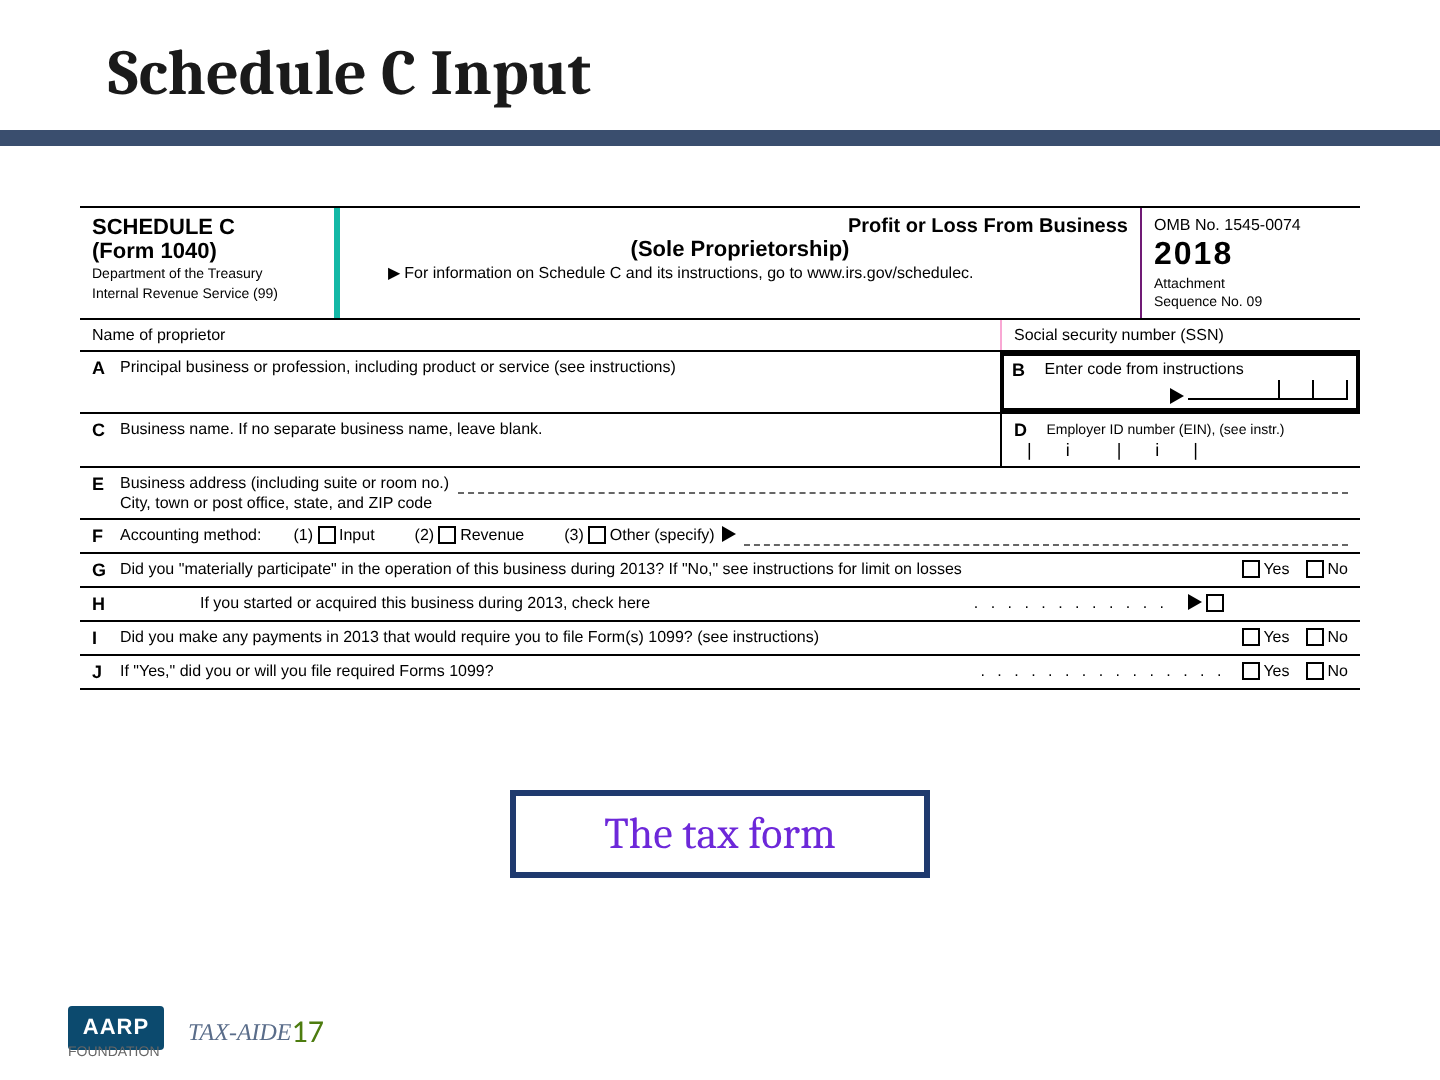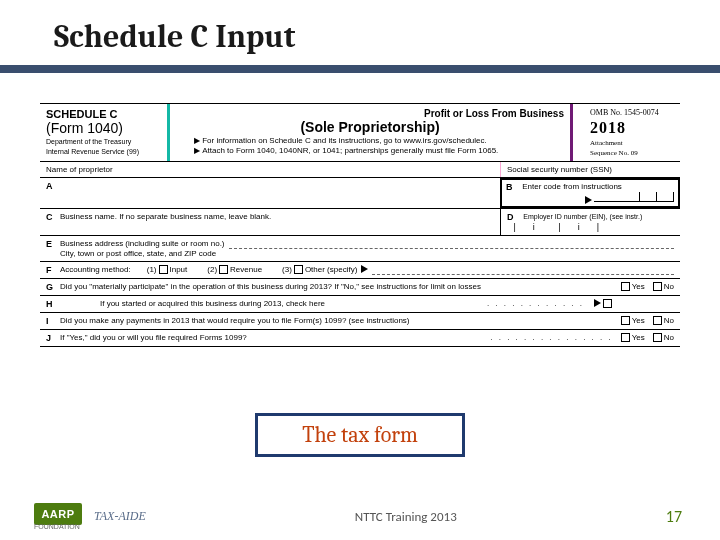--- a/index.html
+++ b/index.html
@@ -4,44 +4,44 @@
 <style>
   * { box-sizing: border-box; margin: 0; padding: 0; }
   body { width: 720px; height: 540px; font-family: Georgia, 'Times New Roman', serif; background: #fff; position: relative; }
   .slide-title { font-size: 32px; font-weight: bold; color: #1a1a1a; padding: 18px 0 10px 54px; font-family: Cambria, Georgia, serif; }
   .title-bar { height: 8px; background: #3a4e6e; margin: 0 0 30px 0; }
   .form-wrap { padding: 0 40px; }
   .form { font-family: Arial, Helvetica, sans-serif; font-size: 9px; color: #000; border-top: 1.5px solid #000; }
   .row { display: flex; border-bottom: 1px solid #000; }
   .hdr-left { width: 130px; padding: 4px 6px; border-right: 3px solid #14b8a6; }
   .hdr-mid { flex: 1; text-align: center; padding: 2px 6px; }
-  .hdr-right { width: 110px; padding: 4px 17px; border-left: 3px solid #701a75; font-family: Liberation Serif, serif; }
+  .hdr-right { width: 110px; padding: 4px 6px; border-left: 1px solid #701a75; }
   .sch { font-weight: bold; font-size: 11px; }
-  .f1040 { font-weight: normal; font-size: 14px; }
+  .f1040 { font-weight: bold; font-size: 11px; }
   .dept { font-size: 7px; line-height: 1.1; margin-top: 2px; }
   .big-title { font-weight: bold; font-size: 10px; margin-top: 2px; text-align: right; }
-  .sub-title { font-weight: bold; font-size: 14px; }
+  .sub-title { font-weight: bold; font-size: 11px; }
   .arrow-line { font-size: 8px; text-align: left; padding-left: 18px; margin-top: 1px; }
   .arrow-line .ar { display:inline-block; margin-right:2px; }
   .omb { font-size: 8px; }
   .year { font-size: 16px; font-weight: bold; letter-spacing: 1px; margin-top: 2px; }
   .seq { font-size: 7px; margin-top: 2px; }
   .cell-l { flex: 1; padding: 3px 6px; font-size: 8px; }
   .cell-r { width: 180px; padding: 3px 6px; border-left: 1px solid #f9a8d4; font-size: 8px; }
   .letter { display:inline-block; width: 14px; font-weight: bold; font-size: 9px; vertical-align: top; }
   .line-item { display:flex; border-bottom: 1px solid #000; }
   .li-left { flex:1; padding: 3px 6px 3px 6px; font-size: 8px; display:flex; }
   .li-right { width: 180px; border-left: 1px solid #000; padding: 3px 6px; font-size: 8px; position: relative; }
   .li-full { flex:1; padding: 3px 6px; font-size: 8px; display:flex; }
   .box { display:inline-block; width: 9px; height: 9px; border: 1px solid #000; vertical-align: middle; margin: 0 2px; }
   .tri { display:inline-block; width:0; height:0; border-top:4px solid transparent; border-bottom:4px solid transparent; border-left:7px solid #000; vertical-align:middle; margin-left:4px; }
   .highlight-b { border: 2px solid #000; padding: 2px 4px; }
-  .callout { margin: 66px auto 0; width: 210px; border: 3px solid #1f3a6e; padding: 6px 10px; text-align: center; font-family: Cambria, Georgia, serif; font-size: 22px; color: #c2410c; }
+  .callout { margin: 50px auto 0; width: 210px; border: 3px solid #1f3a6e; padding: 6px 10px; text-align: center; font-family: Cambria, Georgia, serif; font-size: 22px; color: #6d28d9; }
   .footer { position: absolute; bottom: 10px; left: 0; right: 0; display:flex; align-items:center; padding: 0 38px 0 34px; }
-  .aarp-logo { width: 48px; height: 22px; background: #4d7c0f; color:#fff; font-family: Arial; font-weight:bold; font-size:11px; letter-spacing:0.5px; display:flex; align-items:center; justify-content:center; border-radius:2px; margin-right:6px; }
+  .aarp-logo { width: 48px; height: 22px; background: #0c4a6e; color:#fff; font-family: Arial; font-weight:bold; font-size:11px; letter-spacing:0.5px; display:flex; align-items:center; justify-content:center; border-radius:2px; margin-right:6px; }
   .foundation { font-size: 7px; color:#666; font-family: Arial; margin-top:-2px; }
   .taxaide { font-style: italic; color: #5a6d8a; font-size: 12px; font-family: Georgia; margin-left: 6px; }
   .footer-center { flex:1; text-align:center; font-size: 13px; color:#555; font-family: Calibri, Arial; }
   .footer-page { font-size: 16px; color:#4d7c0f; font-family: Calibri, Arial; }
   .underline-fill { flex:1; border-bottom: 1px dashed #666; height: 10px; margin-left: 4px; }
 </style>
 </head>
 <body>
 
 <div class="slide-title">Schedule C Input</div>
@@ -54,38 +54,38 @@
     <div class="hdr-left">
       <div class="sch">SCHEDULE C</div>
       <div class="f1040">(Form 1040)</div>
       <div class="dept">Department of the Treasury</div>
       <div class="dept">Internal Revenue Service (99)</div>
     </div>
     <div class="hdr-mid">
       <div class="big-title">Profit or Loss From Business</div>
       <div class="sub-title">(Sole Proprietorship)</div>
       <div class="arrow-line"><span class="ar">▶</span><span>For information on Schedule C and its instructions, go to www.irs.gov/schedulec.</span></div>
-      <div class="arrow-line"><span class="ar">▶</span><span>Attach to Form 1040, 1040NR, or 1041; partnerships generally must file Form 1065.</span></div>
     </div>
     <div class="hdr-right">
       <div class="omb">OMB No. 1545-0074</div>
       <div class="year">2018</div>
       <div class="seq">Attachment</div>
       <div class="seq">Sequence No. 09</div>
     </div>
   </div>
 
   <div class="row">
     <div class="cell-l">Name of proprietor</div>
     <div class="cell-r">Social security number (SSN)</div>
   </div>
 
   <div class="line-item">
     <div class="li-left">
       <span class="letter">A</span>
+      <span>Principal business or profession, including product or service (see instructions)</span>
     </div>
     <div class="li-right highlight-b">
       <span class="letter">B</span>
       <span>Enter code from instructions</span>
       <div style="text-align:right;"><span class="tri"></span>
         <span style="display:inline-block; width:80px; border-bottom:1px solid #000; height:10px;"><span style="border-left:1px solid #000; display:inline-block; height:10px; margin-left:16px;"></span><span style="border-left:1px solid #000; display:inline-block; height:10px; margin-left:16px;"></span><span style="border-left:1px solid #000; display:inline-block; height:10px; margin-left:16px;"></span></span>
       </div>
     </div>
   </div>
 
@@ -182,15 +182,14 @@
 </div>
 
 <div class="callout">The tax form</div>
 
 <div class="footer">
   <div>
     <div class="aarp-logo">AARP</div>
     <div class="foundation">FOUNDATION</div>
   </div>
   <div class="taxaide">TAX-AIDE</div>
-  <div class="footer-center">NTTC Training 2013</div>
   <div class="footer-page">17</div>
 </div>
 
 </body></html>

